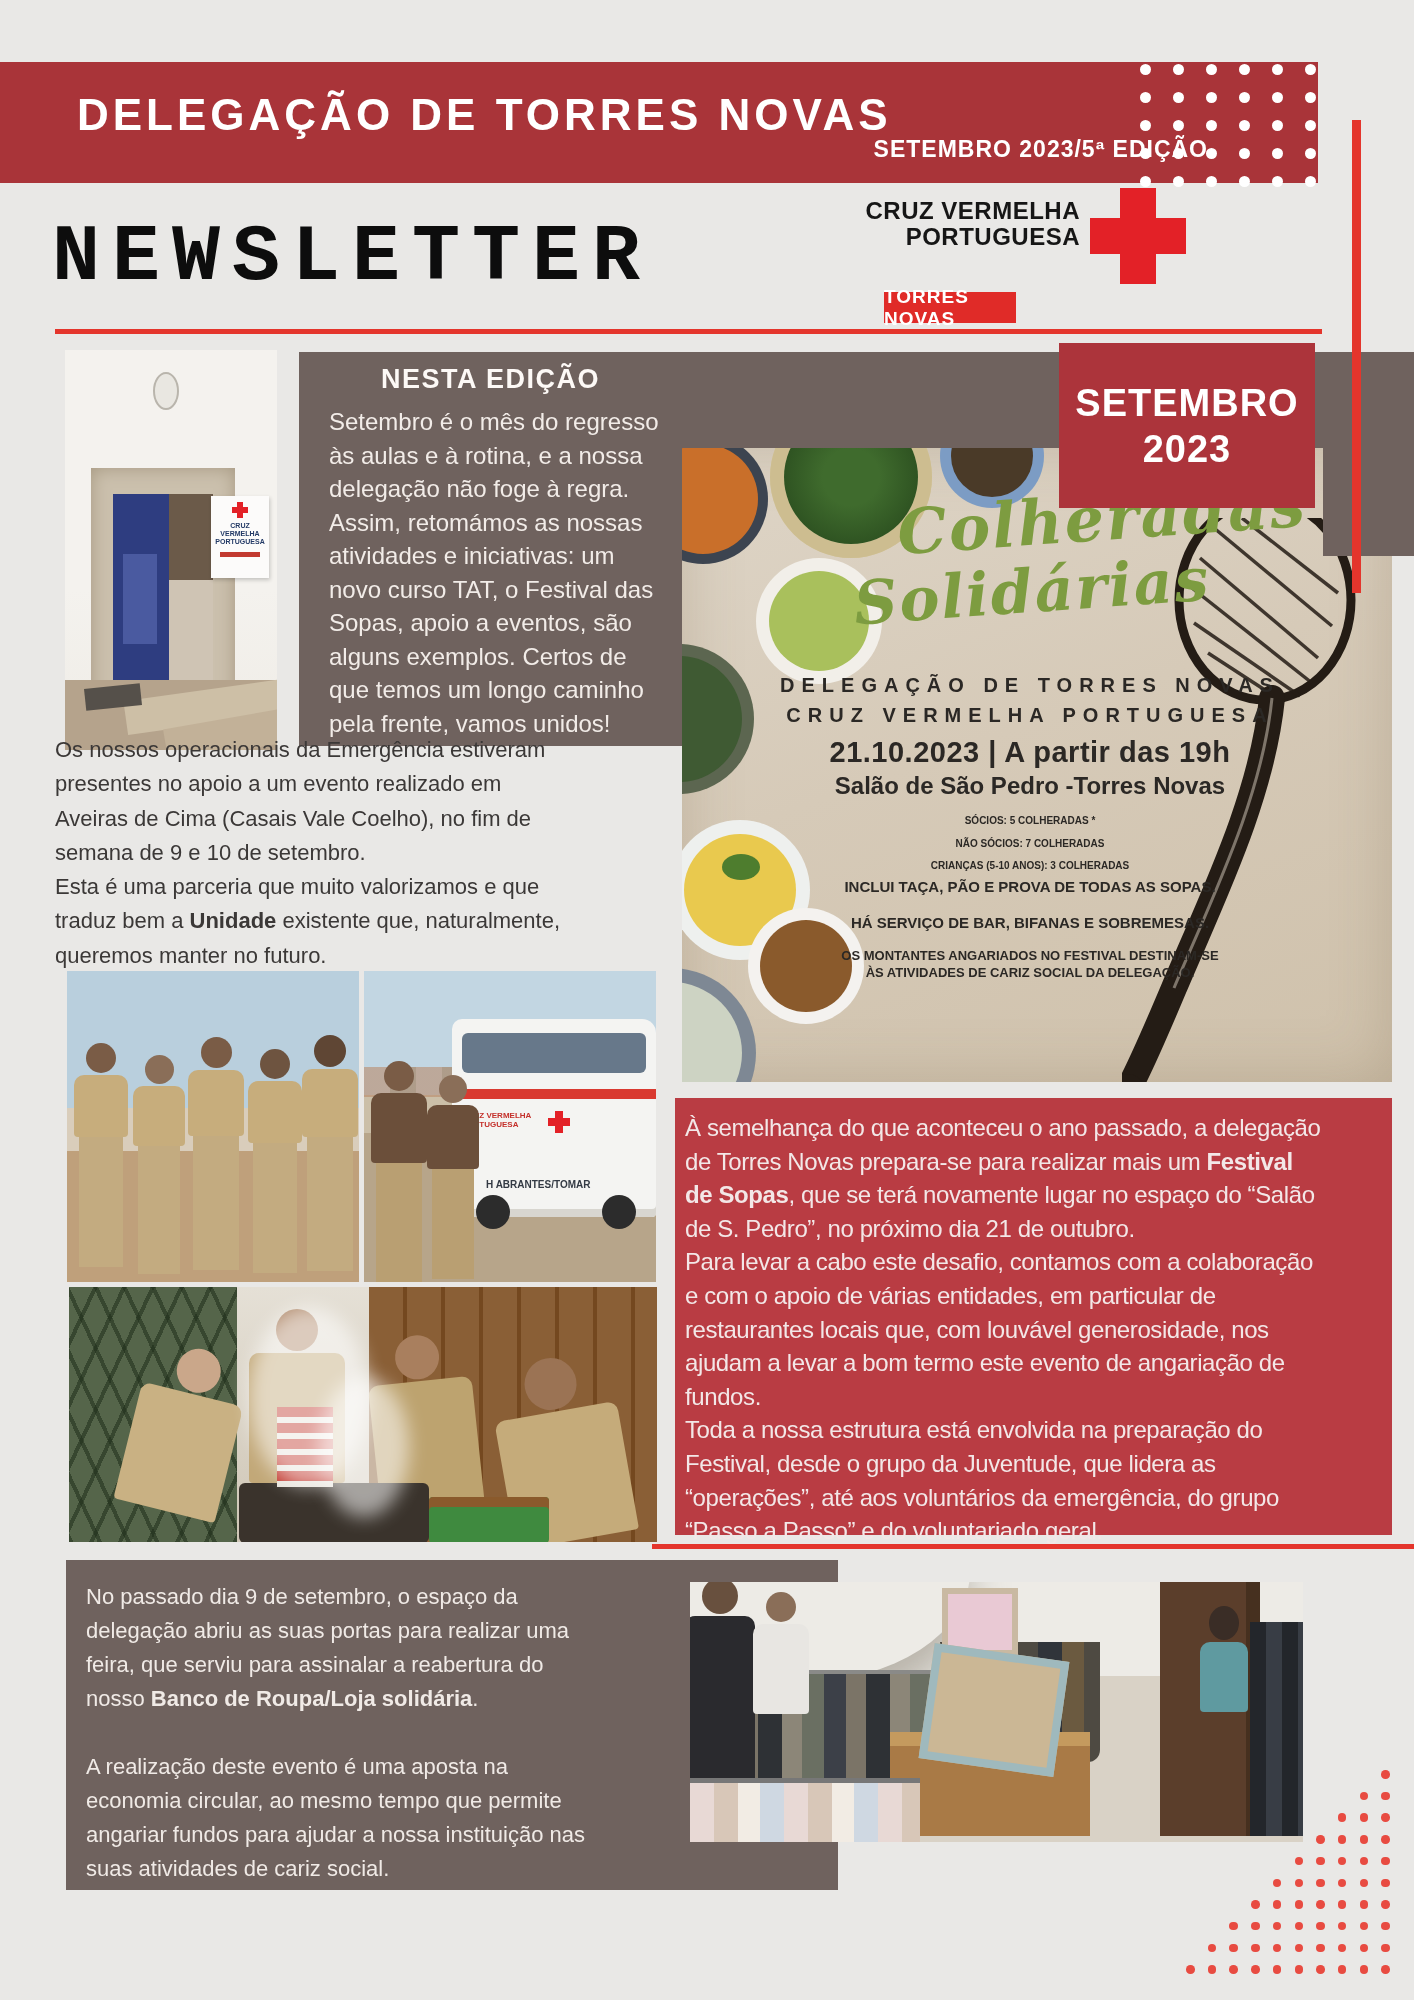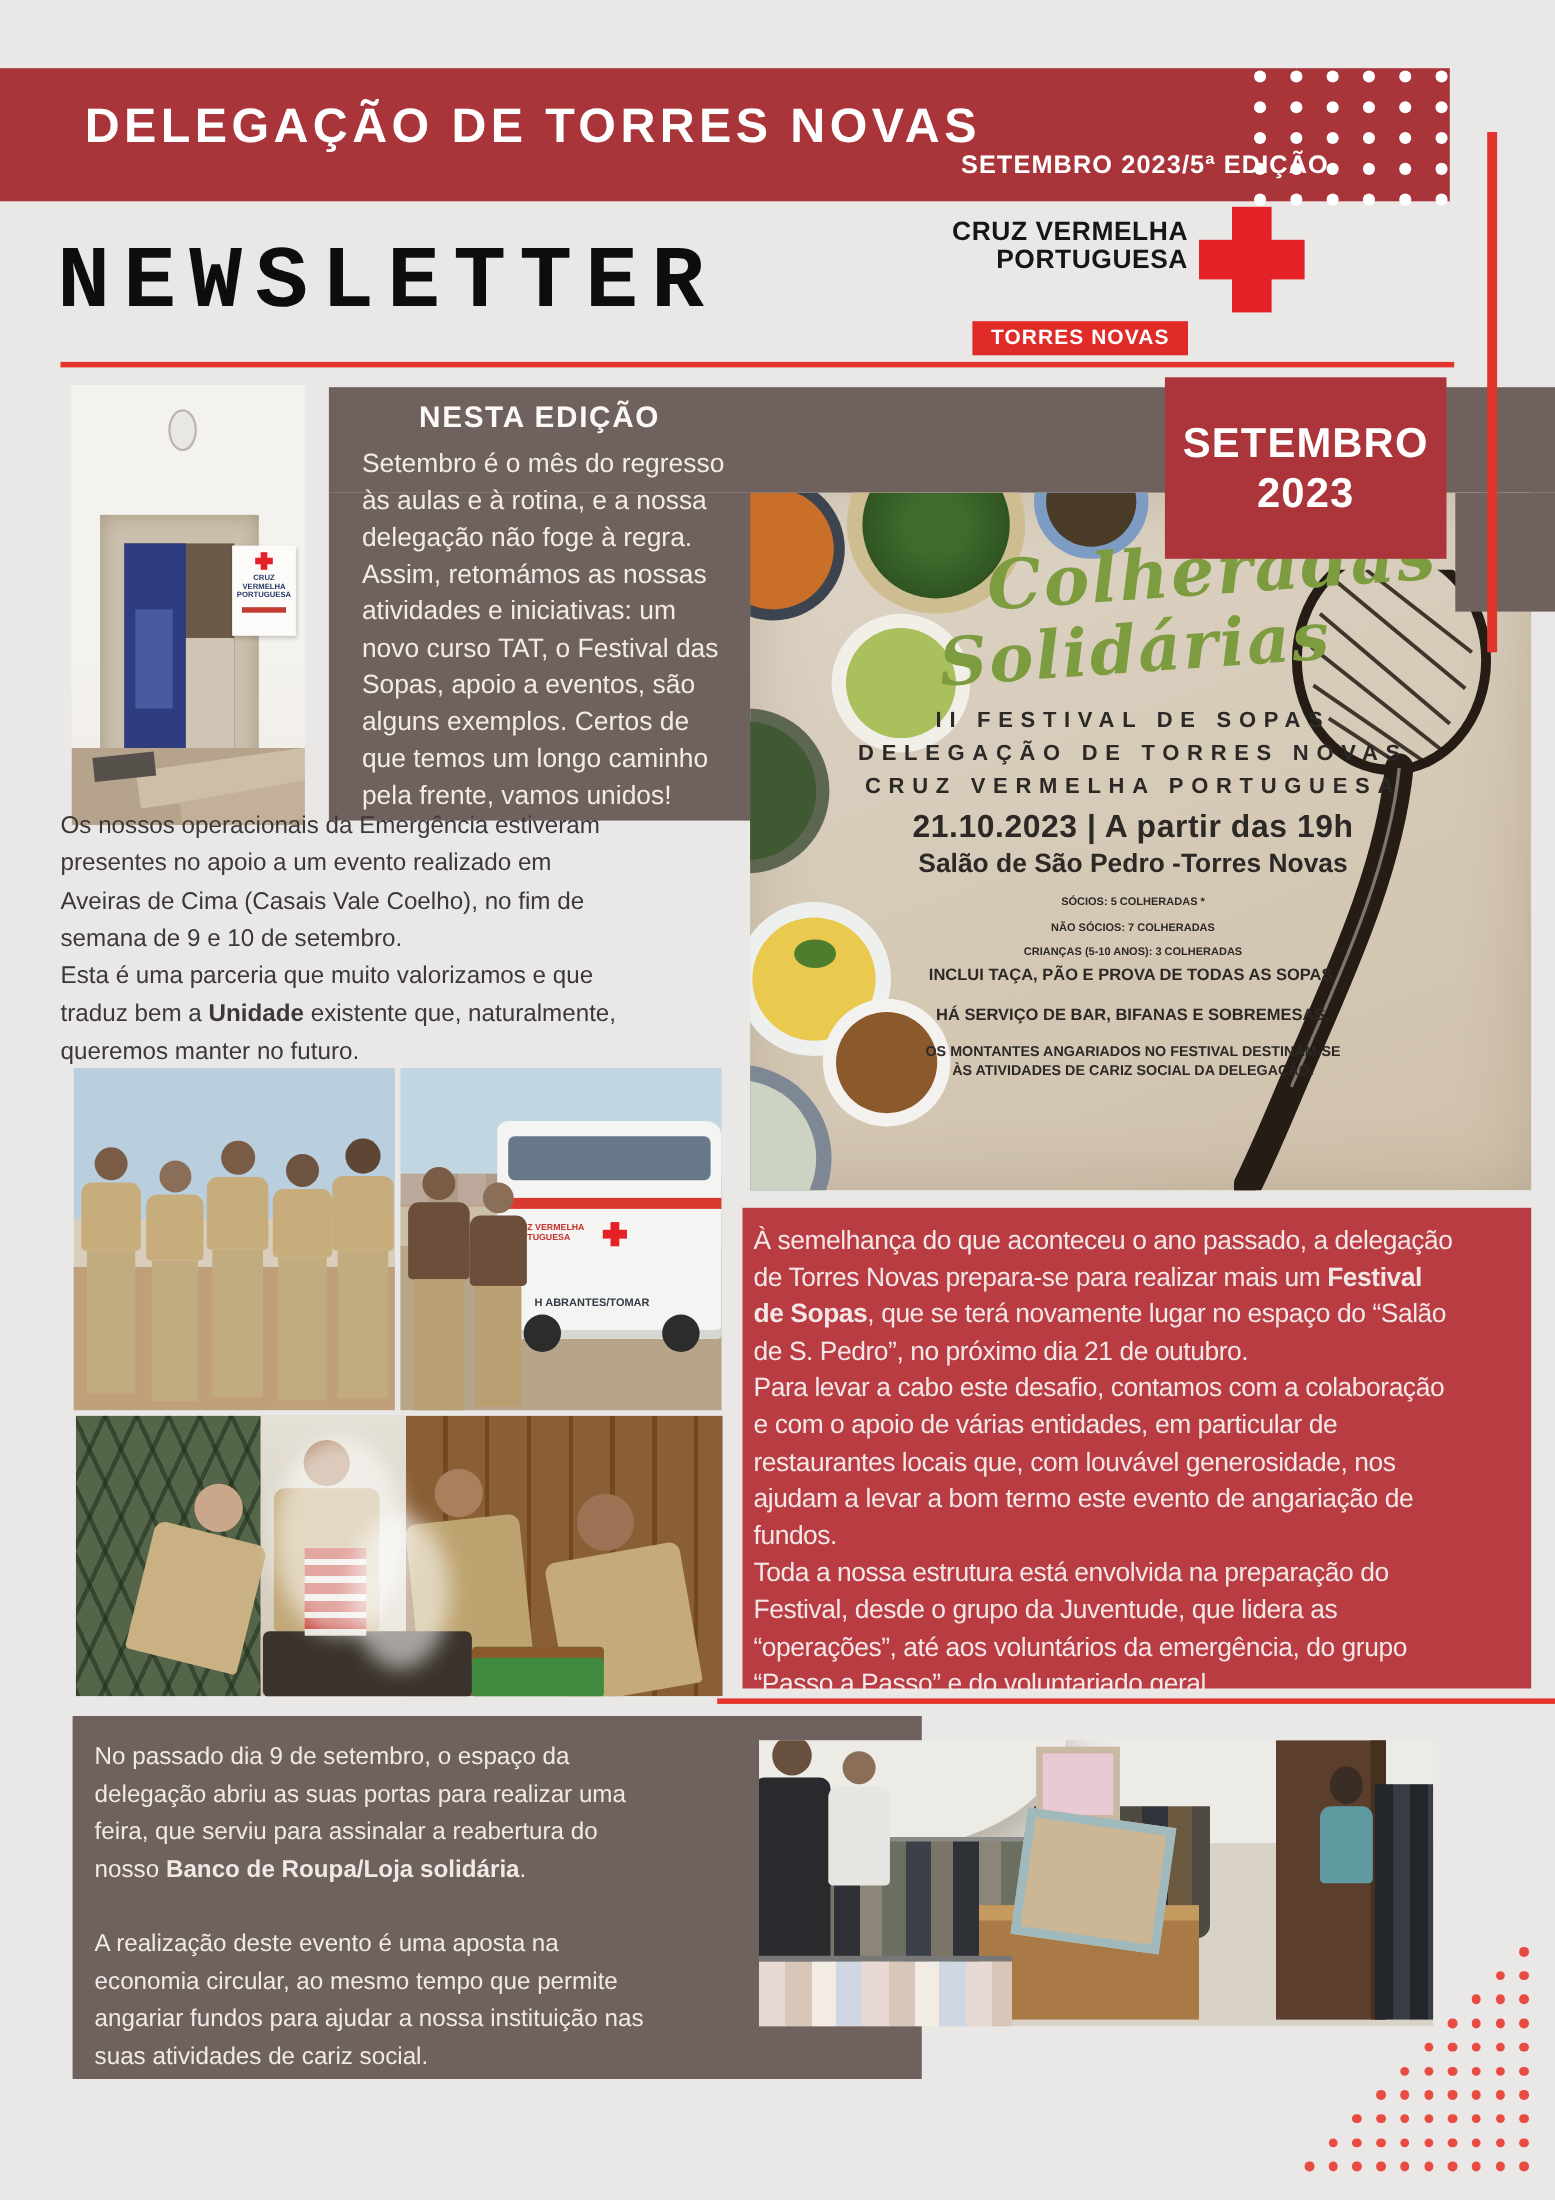--- a/index.html
+++ b/index.html
@@ -8,21 +8,21 @@
   
   .banner{left:0;top:62px;width:1318px;height:121px;background:#a93439;}
   .banner-title{left:77px;top:90px;color:#fff;font-weight:bold;font-size:44px;letter-spacing:4px;white-space:nowrap;}
   .banner-edition{top:136px;right:206px;color:#fff;font-weight:bold;font-size:23px;letter-spacing:1px;white-space:nowrap;}
   .newsletter{left:52px;top:212px;margin:0;font-family:Liberation Mono, monospace;font-weight:bold;font-size:80px;letter-spacing:12px;color:#0d0d0d;white-space:nowrap;}
   .logo-text{top:198px;right:334px;text-align:right;font-weight:bold;font-size:24px;line-height:1.08;color:#161616;letter-spacing:.5px;}
   .cross{left:1090px;top:188px;width:96px;height:96px;}
   .cross i{position:absolute;background:#e32127;display:block;}
   .cross .v{left:30px;top:0;width:36px;height:96px;}
   .cross .h{left:0;top:30px;width:96px;height:36px;}
-  .badge{left:884px;top:292px;width:196px;height:31px;background:#e02b28;color:#fff;font-weight:bold;font-size:19px;letter-spacing:1px;display:flex;align-items:center;justify-content:center;}
+  .badge{left:884px;top:292px;width:132px;height:31px;background:#e02b28;color:#fff;font-weight:bold;font-size:19px;letter-spacing:1px;display:flex;align-items:center;justify-content:center;}
   .rule1{left:55px;top:329px;width:1267px;height:5px;background:#e4352c;}
   .red-vline{left:1352px;top:120px;width:9px;height:473px;background:#e4352c;z-index:30;}
   
   .brownA{left:299px;top:352px;width:1115px;height:96px;background:#6f625e;}
   .brownB{left:299px;top:448px;width:383px;height:298px;background:#6f625e;}
   .brownC{left:1323px;top:448px;width:91px;height:108px;background:#6f625e;z-index:12;}
   .nesta-head{left:299px;top:364px;width:383px;text-align:center;color:#fdf9f6;font-weight:bold;font-size:27px;letter-spacing:1.5px;z-index:5;}
   .nesta-text{left:329px;top:405px;width:340px;color:#f2ece8;font-size:24px;line-height:33.5px;white-space:pre-line;z-index:5;}
   
   .intro{left:55px;top:733px;width:540px;color:#3b3837;font-size:22px;line-height:34.3px;white-space:pre-line;}
@@ -202,21 +202,20 @@
         <line x1="86" y1="135" x2="152" y2="178"></line>
       </g>
       <path d="M150 180 C 140 280, 90 380, 52 470 C 36 508, 20 545, 8 568" fill="none" stroke="#241c15" stroke-width="26" stroke-linecap="round"></path>
       <path d="M150 180 C 140 280, 90 380, 52 470" fill="none" stroke="#d8cec0" stroke-width="3" opacity=".5"></path>
       <circle cx="6" cy="572" r="16" fill="#241c15"></circle>
       <circle cx="26" cy="584" r="13" fill="#241c15"></circle>
     </svg>
 
     <div class="p-title1">Colheradas</div>
     <div class="p-title2">Solidárias</div>
-    <div class="p-center p-l1">II FESTIVAL DE SOPAS</div>
     <div class="p-center p-l2">DELEGAÇÃO DE TORRES NOVAS</div>
     <div class="p-center p-l3">CRUZ VERMELHA PORTUGUESA</div>
     <div class="p-center p-dt">21.10.2023 | A partir das 19h</div>
     <div class="p-center p-venue">Salão de São Pedro -Torres Novas</div>
     <div class="p-center p-prices">SÓCIOS: 5 COLHERADAS *
 NÃO SÓCIOS: 7 COLHERADAS
 CRIANÇAS (5-10 ANOS): 3 COLHERADAS</div>
     <div class="p-center p-n1">INCLUI TAÇA, PÃO E PROVA DE TODAS AS SOPAS.</div>
     <div class="p-center p-n2">HÁ SERVIÇO DE BAR, BIFANAS E SOBREMESAS.</div>
     <div class="p-center p-n3">OS MONTANTES ANGARIADOS NO FESTIVAL DESTINAM-SE

